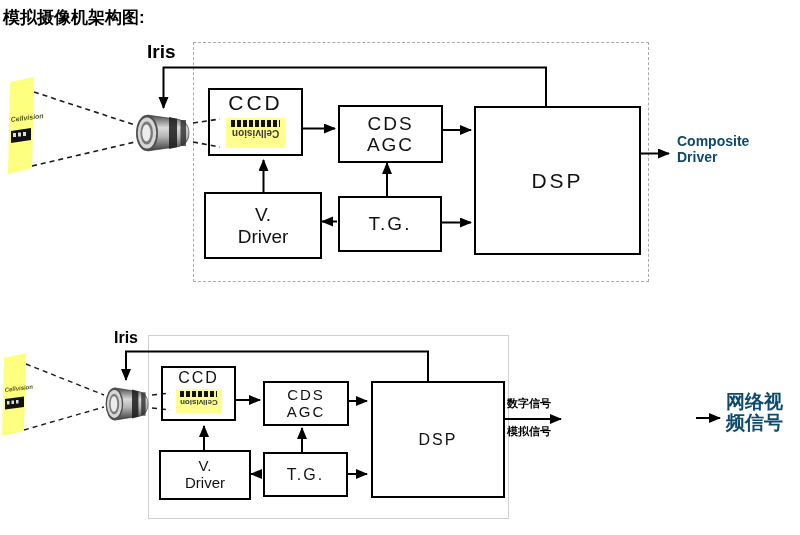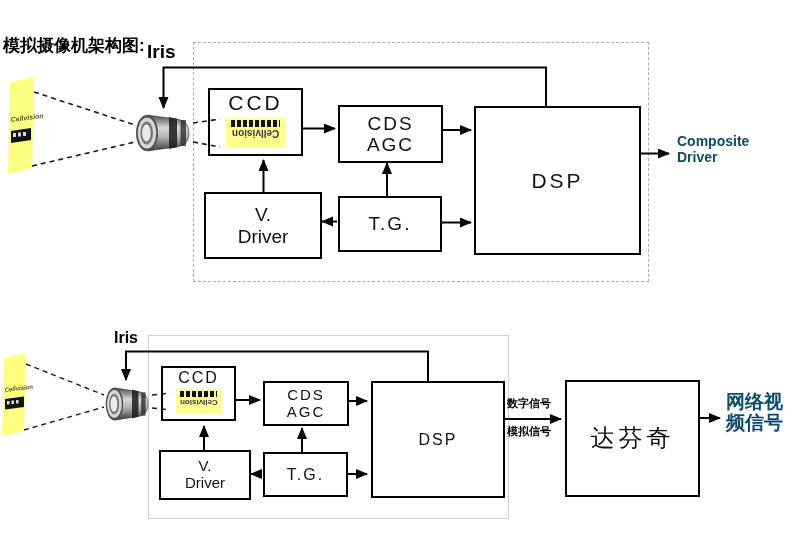--- a/index.html
+++ b/index.html
@@ -1,20 +1,20 @@
 <!DOCTYPE html>
 <html><head>
 <meta charset="utf-8">
 <style>
   html,body { margin:0; padding:0; background:#ffffff; }
   body { width:800px; height:535px; overflow:hidden;
          font-family:"Liberation Sans", sans-serif; }
   #stage { position:relative; width:800px; height:535px; background:#fff; }
 
-  .section-title { position:absolute; font-weight:bold; font-size:17px; color:#000; white-space:nowrap;margin-top:28px; }
+  .section-title { position:absolute; font-weight:bold; font-size:17px; color:#000; white-space:nowrap; }
   .iris-label { position:absolute; font-weight:bold; color:#000; }
 
   .container { position:absolute; }
   .container.dashed { border:1px dashed #aaaaaa; }
   .container.light  { border:1px solid #cfcfcf; }
 
   .box { position:absolute; background:#ffffff; border:2px solid #000000;
          display:flex; align-items:center; justify-content:center;
          flex-direction:column; text-align:center; color:#111; z-index:3; }
   .box.transparent { background:transparent; }
@@ -187,23 +187,20 @@
 
   <div class="box" style="left:159px; top:450px; width:88px; height:46px;">
     <div class="blk-label" style="font-size:15px;">V.</div>
     <div class="blk-label" style="font-size:15px;">Driver</div>
   </div>
 
   <div class="box" style="left:263px; top:452px; width:81px; height:41px;">
     <div class="blk-label" style="font-size:16px; letter-spacing:2px;">T.G.</div>
   </div>
 
-  <div class="box" style="left:565px; top:380px; width:131px; height:113px;">
-    <div class="blk-label" style="font-size:24px; letter-spacing:4px;">达芬奇</div>
-  </div>
 
   <div class="sig-label" style="left:507px; top:396px;">数字信号</div>
   <div class="sig-label" style="left:507px; top:424px;">模拟信号</div>
 
   <div class="out-label" style="left:726px; top:391px; font-size:19px; line-height:21px;">
     <div>网络视</div>
     <div>频信号</div>
   </div>
 
 </div>

